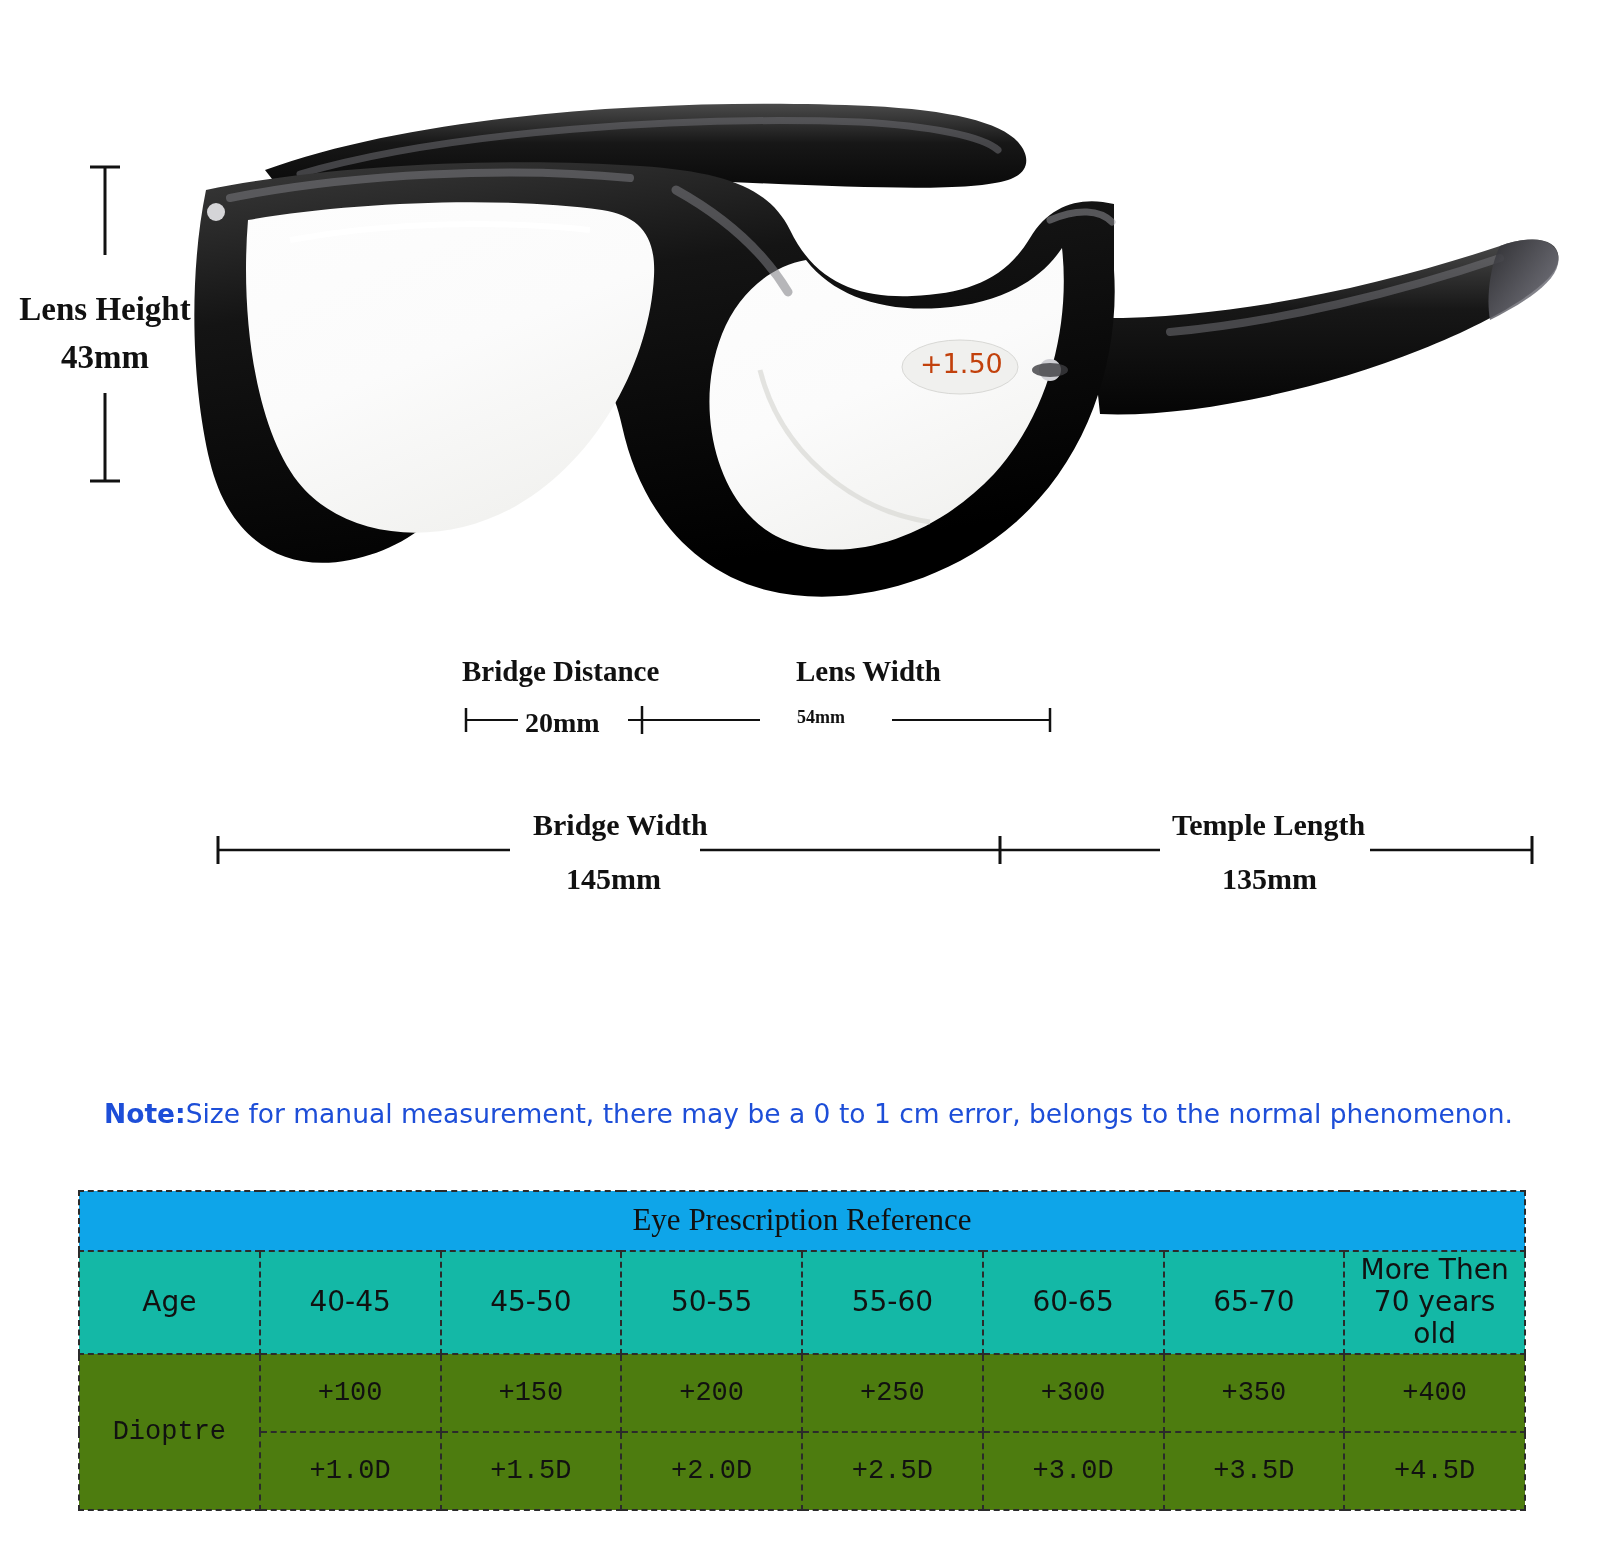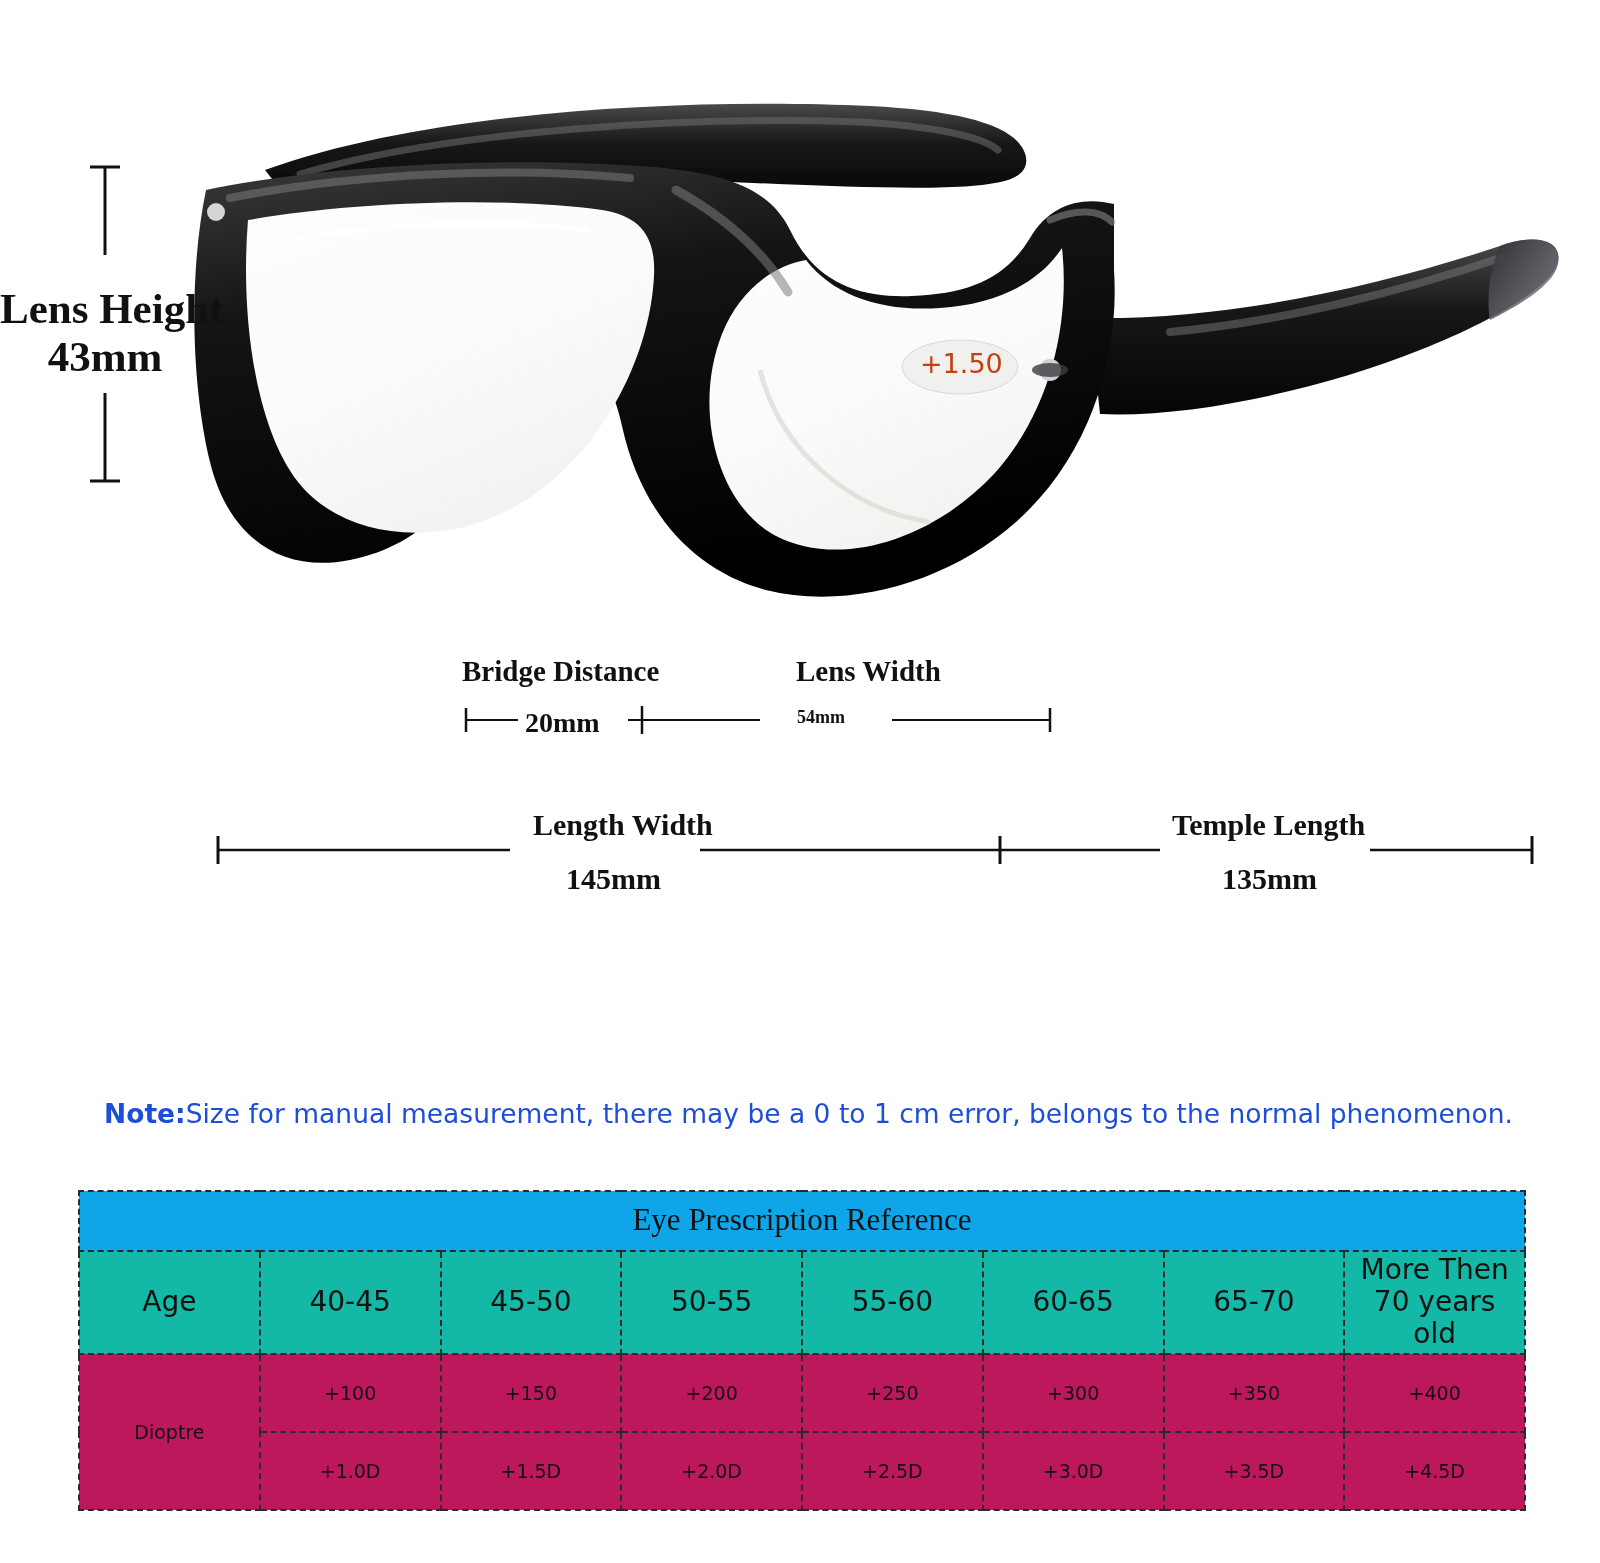--- a/index.html
+++ b/index.html
@@ -32,21 +32,21 @@
     font-weight: bold;
     color: #111;
     white-space: nowrap;
   }
 
   #lens-height-label {
     left: 0px;
     top: 285px;
     width: 210px;
     text-align: center;
-    font-size: 43px;
+    font-size: 33px;
     line-height: 48px;
   }
 
   
   #lens-height-caliper {
     position: absolute;
     left: 88px;
     top: 165px;
     width: 34px;
     height: 318px;
@@ -152,23 +152,24 @@
     font-size: 28px;
     height: 78px;
     padding: 2px 4px;
     line-height: 1.15;
   }
   #prescription-table .label-cell {
     background: #f7f6f6;
     font-size: 28px;
   }
   #prescription-table .value-row td {
-    background: #be185d;
-    font-size: 19px;
+    background: #4d7c0f;
+    font-size: 27px;
     height: 74px;
+    font-family: Liberation Mono, monospace;
   }
   #prescription-table .age-col {
     width: 176px;
   }
 </style>
 </head>
 <body>
 
 <svg id="glasses-illustration" viewBox="0 0 1400 580" aria-hidden="true">
   <defs>
@@ -281,21 +282,21 @@
   <line x1="6" y1="8" x2="6" y2="32" stroke="#111" stroke-width="2.5"></line>
   <line x1="6" y1="20" x2="58" y2="20" stroke="#111" stroke-width="2"></line>
   <line x1="168" y1="20" x2="182" y2="20" stroke="#111" stroke-width="2"></line>
   <line x1="182" y1="6" x2="182" y2="34" stroke="#111" stroke-width="2.5"></line>
 
   <line x1="182" y1="20" x2="300" y2="20" stroke="#111" stroke-width="2"></line>
   <line x1="432" y1="20" x2="590" y2="20" stroke="#111" stroke-width="2"></line>
   <line x1="590" y1="8" x2="590" y2="32" stroke="#111" stroke-width="2.5"></line>
 </svg>
 
-<div class="dim-label" id="total-width-label">Length Width</div>
+<div class="dim-label" id="total-width-label">Bridge Width</div>
 <div class="dim-label" id="temple-length-label">Temple Length</div>
 <div class="dim-label" id="total-width-value">145mm</div>
 <div class="dim-label" id="temple-length-value">135mm</div>
 
 <svg id="width-temple-caliper" viewBox="0 0 1330 36">
 
   <line x1="8" y1="4" x2="8" y2="32" stroke="#111" stroke-width="3"></line>
   <line x1="8" y1="18" x2="300" y2="18" stroke="#111" stroke-width="2.5"></line>
   <line x1="490" y1="18" x2="790" y2="18" stroke="#111" stroke-width="2.5"></line>
   <line x1="790" y1="4" x2="790" y2="32" stroke="#111" stroke-width="3"></line>

